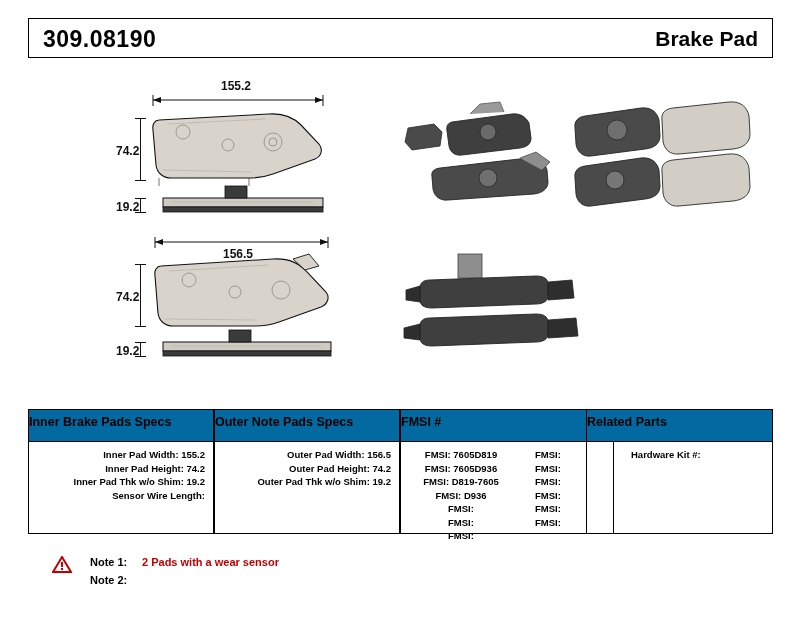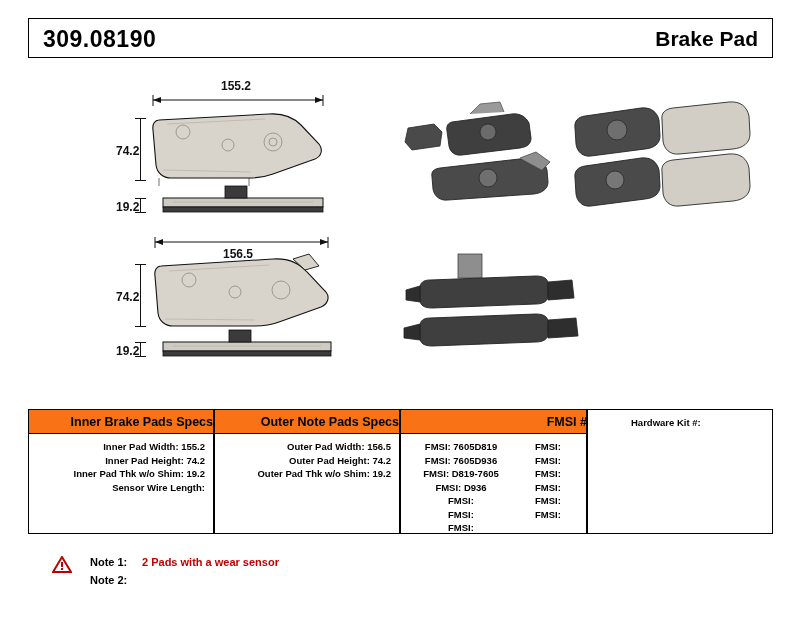--- a/index.html
+++ b/index.html
@@ -34,29 +34,29 @@
   .dim-line{position:absolute;background:#111;}
   .v-line{width:1px;}
   .h-line{height:1px;}
 
   .pad-svg{position:absolute;}
 
   
   .tables{position:absolute;left:28px;top:409px;width:745px;}
   .tbl{position:absolute;box-sizing:border-box;border:1px solid #000;}
   .tbl-head{
-    text-align:right;font-size:12.5px;font-weight:bold;
-    padding:5px 0 4px 0;border-bottom:1px solid #000;
-    background:#f97316;
+    text-align:left;font-size:12.5px;font-weight:bold;
+    padding:5px 0 12px 0;border-bottom:1px solid #000;
+    background:#0369a1;
   }
   .rowline{font-size:9.5px;font-weight:bold;line-height:13.5px;}
 
   .t1{left:0;top:0;width:186px;height:125px;}
   .t2{left:186px;top:0;width:186px;height:125px;}
-  .t3{left:372px;top:0;width:188px;height:125px;}
+  .t3{left:372px;top:0;width:214px;height:125px;}
   .t4{left:558px;top:0;width:187px;height:125px;}
 
   .t1 .body,.t2 .body{padding:6px 8px 0 0;text-align:right;}
   .t3 .body{padding:6px 0 0 0;}
   .t4 .body{padding:6px 0 0 8px;text-align:left;margin-left:36px;}
 
   .fmsi-row{display:flex;font-size:9.5px;font-weight:bold;line-height:13.5px;text-align:center;}
   .fmsi-col-a{width:108px;padding-left:12px;box-sizing:border-box;}
   .fmsi-col-b{width:78px;box-sizing:border-box;}
 
@@ -246,20 +246,21 @@
           <div class="fmsi-col-b">FMSI:</div>
         </div>
         <div class="fmsi-row">
           <div class="fmsi-col-a">FMSI:</div>
           <div class="fmsi-col-b"></div>
         </div>
       </div>
     </div>
 
     <div class="tbl t4">
+      <div class="tbl-head">Related Parts</div>
       <div class="body">
         <div class="rowline">Hardware Kit #:</div>
       </div>
     </div>
 
   </div>
 
   <div class="notes">
     <span class="warn-icon">
       <svg width="20" height="17" viewBox="0 0 20 17">

